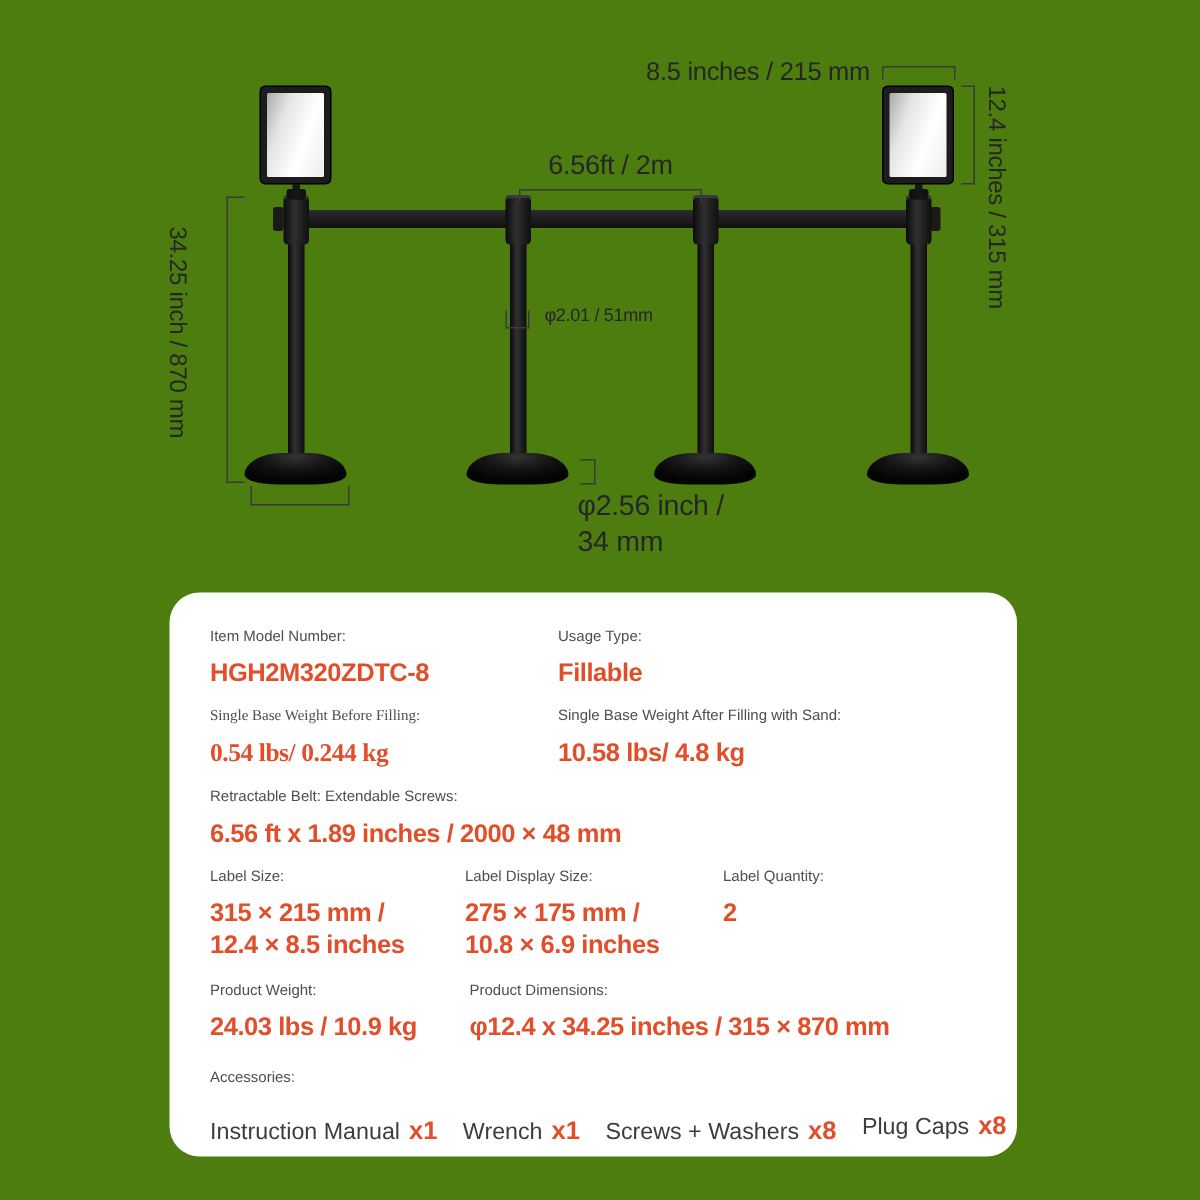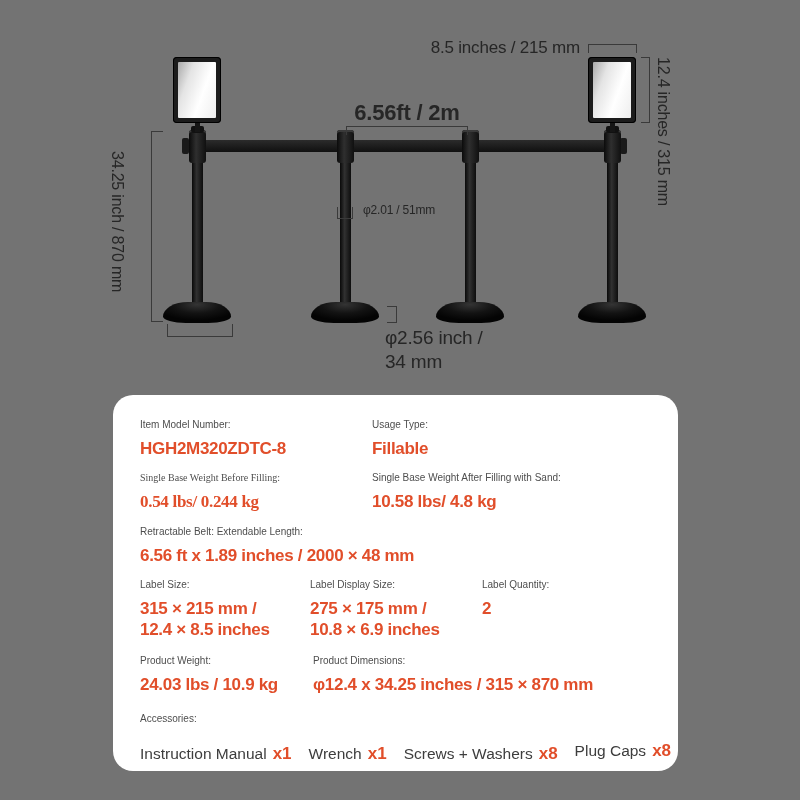--- a/index.html
+++ b/index.html
@@ -2,21 +2,21 @@
 <html><head>
 <meta charset="utf-8">
 <style>
   * { box-sizing: border-box; }
   html,body { margin:0; padding:0; }
   body {
     width:800px; height:800px;
     background:#f5f6f6;
     font-family:"Liberation Sans","DejaVu Sans",sans-serif;
   }
-  .page { position:relative; width:800px; height:800px; background:#737373; overflow:hidden; }
+  .page { position:relative; width:800px; height:800px; background:#4d7c0f; overflow:hidden; }
 
   
   .pole {
     position:absolute; width:11px; top:160px; height:144px;
     background:linear-gradient(90deg,#090909,#313131 42%,#0d0d0d);
   }
   .head {
     position:absolute; width:17px; top:130px; height:33px; border-radius:3px;
     background:linear-gradient(90deg,#0b0b0b,#2f2f2f 42%,#101010);
     box-shadow:inset 0 2px 0 #3a3a3a;
@@ -109,21 +109,21 @@
     <div class="bracket" style="left:588px; top:44px; width:49px; height:9px; border-top-width:1.5px; border-left-width:1.5px; border-right-width:1.5px;"></div>
     <div class="bracket" style="left:641px; top:57px; width:9px; height:66px; border-top-width:1.5px; border-right-width:1.5px; border-bottom-width:1.5px;"></div>
     <div class="bracket" style="left:346px; top:126px; width:122px; height:9px; border-top-width:1.5px; border-left-width:1.5px; border-right-width:1.5px;"></div>
     <div class="bracket" style="left:151px; top:131px; width:12px; height:191px; border-left-width:1.5px; border-top-width:1.5px; border-bottom-width:1.5px;"></div>
     <div class="bracket" style="left:337px; top:207px; width:16px; height:12px; border-left-width:1.5px; border-right-width:1.5px; border-bottom-width:1.5px;"></div>
     <div class="bracket" style="left:167px; top:324px; width:66px; height:13px; border-left-width:1.5px; border-right-width:1.5px; border-bottom-width:1.5px;"></div>
     <div class="bracket" style="left:387px; top:306px; width:10px; height:17px; border-top-width:1.5px; border-right-width:1.5px; border-bottom-width:1.5px;"></div>
 
     <div class="ann" style="left:430px; top:37px; width:150px; text-align:right;">8.5 inches / 215 mm</div>
     <div class="ann vert" style="left:653px; top:57px; font-size:16px;">12.4 inches / 315 mm</div>
-    <div class="ann" style="left:346px; top:99px; width:122px; text-align:center; font-size:22px;font-weight:bold;">6.56ft / 2m</div>
+    <div class="ann" style="left:346px; top:99px; width:122px; text-align:center; font-size:18px;">6.56ft / 2m</div>
     <div class="ann vert" style="left:107px; top:151px; font-size:16px;">34.25 inch / 870 mm</div>
     <div class="ann" style="left:363px; top:203px; font-size:12px;">φ2.01 / 51mm</div>
     <div class="ann" style="left:128px; top:344px; font-size:19px;margin-top:48px;">φ12.4 inch / 315 mm</div>
     <div class="ann" style="left:385px; top:326px; font-size:19px;">
       <div>φ2.56 inch /</div>
       <div>34 mm</div>
     </div>
   </div>
 
   <div class="spec-panel">
@@ -140,21 +140,21 @@
     <div class="cell" style="left:27px; top:73px;font-family:Liberation Serif, serif;">
       <div class="lbl">Single Base Weight Before Filling:</div>
       <div class="val">0.54 lbs/ 0.244 kg</div>
     </div>
     <div class="cell" style="left:259px; top:73px;">
       <div class="lbl">Single Base Weight After Filling with Sand:</div>
       <div class="val">10.58 lbs/ 4.8 kg</div>
     </div>
 
     <div class="cell" style="left:27px; top:127px;">
-      <div class="lbl">Retractable Belt: Extendable Length:</div>
+      <div class="lbl">Retractable Belt: Extendable Screws:</div>
       <div class="val">6.56 ft x 1.89 inches / 2000 × 48 mm</div>
     </div>
 
     <div class="cell" style="left:27px; top:180px;">
       <div class="lbl">Label Size:</div>
       <div class="val">315 × 215 mm /</div>
       <div class="val">12.4 × 8.5 inches</div>
     </div>
     <div class="cell" style="left:197px; top:180px;">
       <div class="lbl">Label Display Size:</div>

